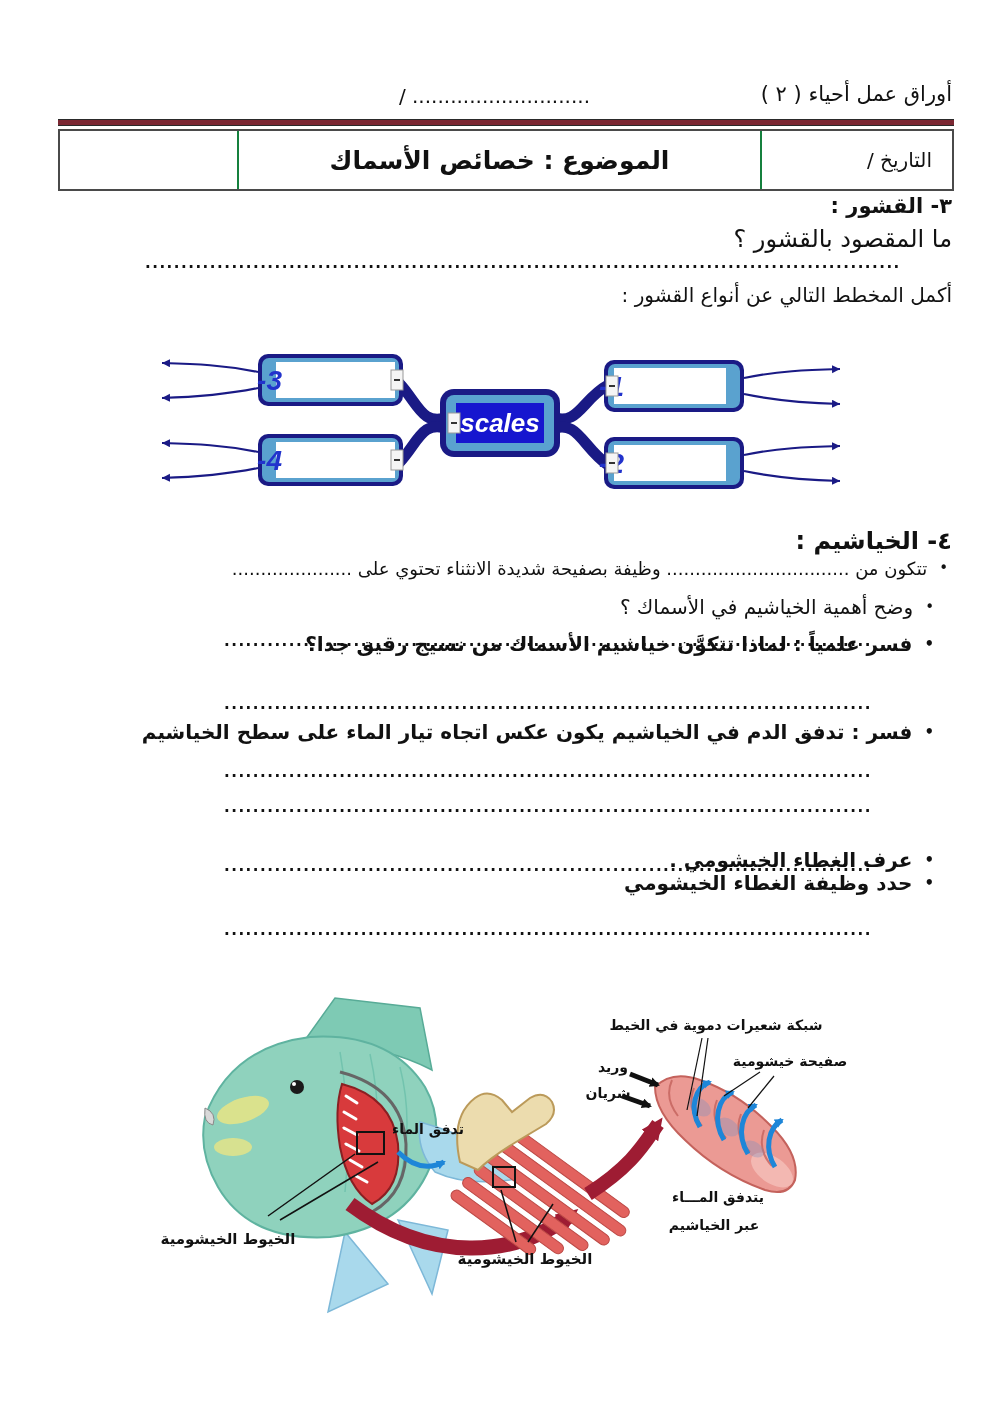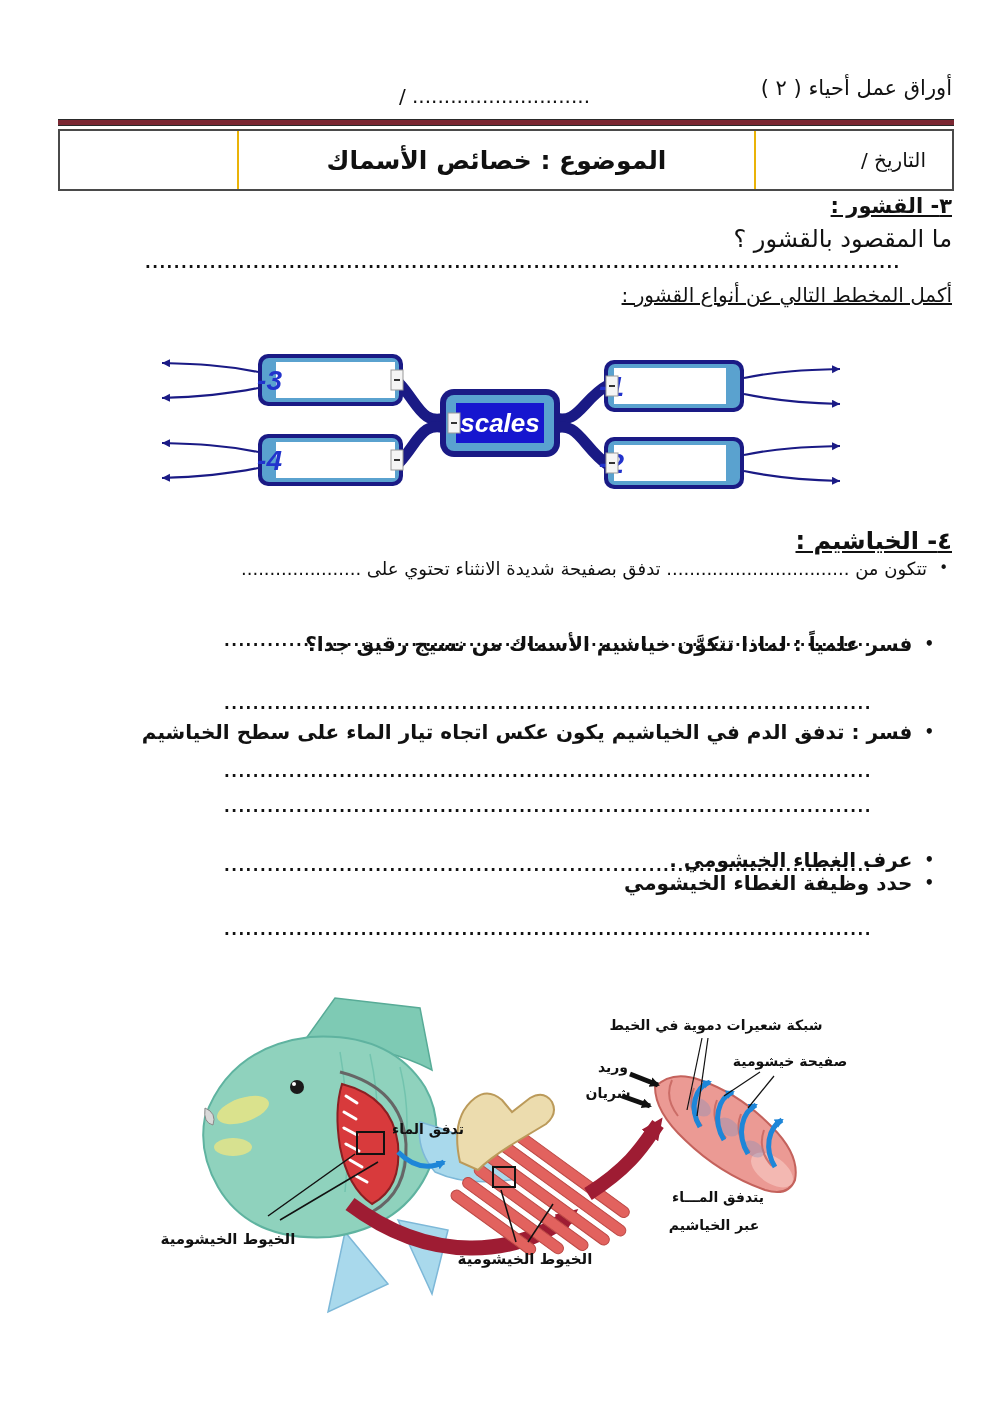--- a/index.html
+++ b/index.html
@@ -1,29 +1,29 @@
 <!DOCTYPE html>
 <html lang="ar"><head>
 <meta charset="utf-8">
 <style>
   html,body{margin:0;padding:0;background:#e9e9e9;}
   .page{position:relative;width:992px;height:1403px;background:#ffffff;margin:0 auto;
         font-family:"DejaVu Sans",sans-serif;direction:rtl;overflow:hidden;color:#111;}
   .t{position:absolute;white-space:nowrap;direction:rtl;text-align:right;}
   .bold{font-weight:bold;}
-  .ul{text-decoration:underline;}
-  .hdr-title{top:76px;right:40px;font-size:21px;}
+  .ul{}
+  .hdr-title{top:82px;right:40px;font-size:21px;}
   .hdr-name{top:84px;right:402px;font-size:20px;direction:ltr;}
   .rule{position:absolute;top:119px;left:58px;right:38px;height:5px;background:#7b2732;
         border-top:1.5px solid #2a2a2a;border-bottom:1.5px solid #2a2a2a;}
   .info-table{position:absolute;top:129px;left:58px;right:38px;height:58px;display:flex;
         direction:rtl;border:2px solid #4a4a4a;}
-  .cell{border-left:2px solid #eab308;display:flex;align-items:center;}
+  .cell{border-left:2px solid #15803d;display:flex;align-items:center;}
   .cell:last-child{border-left:none;}
-  .cell-date{width:170px;padding-right:26px;font-size:20px;}
+  .cell-date{width:170px;padding-right:20px;font-size:20px;}
   .cell-subject{flex:1;justify-content:center;font-size:25px;}
   .cell-empty{width:177px;}
   .s3-title{top:194px;right:40px;font-size:21px;}
   .s3-q{top:225px;right:40px;font-size:24px;}
   .dots{position:absolute;font-weight:bold;font-size:15px;letter-spacing:1.5px;height:20px;
         overflow:hidden;direction:ltr;text-align:left;}
   .dots1{top:254px;right:92px;width:755px;}
   .dots-a{right:120px;width:648px;}
   .s3-prompt{top:283px;right:40px;font-size:20px;}
   .diagram{position:absolute;top:337px;left:96px;width:800px;height:170px;}
@@ -139,21 +139,24 @@
       <rect x="360" y="66" width="88" height="40" fill="#1616cf"></rect>
       <text class="scales-txt" x="404" y="95" text-anchor="middle">scales</text>
       <rect x="352" y="76" width="12" height="20" fill="#f5f5f5" stroke="#999"></rect>
       <line x1="355" y1="86" x2="361" y2="86" stroke="#333" stroke-width="2"></line>
     </g>
   </svg>
 
   <div class="t s4-title bold ul">٤- الخياشيم :</div>
 
   <div class="t bullet-line b1">
-    <span class="mark">•</span><span>تتكون من ................................ تدفق بصفيحة شديدة الانثناء تحتوي على .....................</span>
+    <span class="mark">•</span><span>تتكون من ................................ وظيفة بصفيحة شديدة الانثناء تحتوي على .....................</span>
+  </div>
+  <div class="t bullet-line b2">
+    <span class="mark">•</span><span>وضح أهمية الخياشيم في الأسماك ؟</span>
   </div>
   <div class="dots dots-a d2">..................................................................................................................................</div>
 
   <div class="t bullet-line b3 bold">
     <span class="mark">•</span><span>فسر علمياً : لماذا تتكوَّن خياشيم الأسماك من نسيج رقيق جدا؟</span>
   </div>
   <div class="dots dots-a d3">..................................................................................................................................</div>
 
   <div class="t bullet-line b4 bold">
     <span class="mark">•</span><span>فسر : تدفق الدم في الخياشيم يكون عكس اتجاه تيار الماء على سطح الخياشيم</span>

